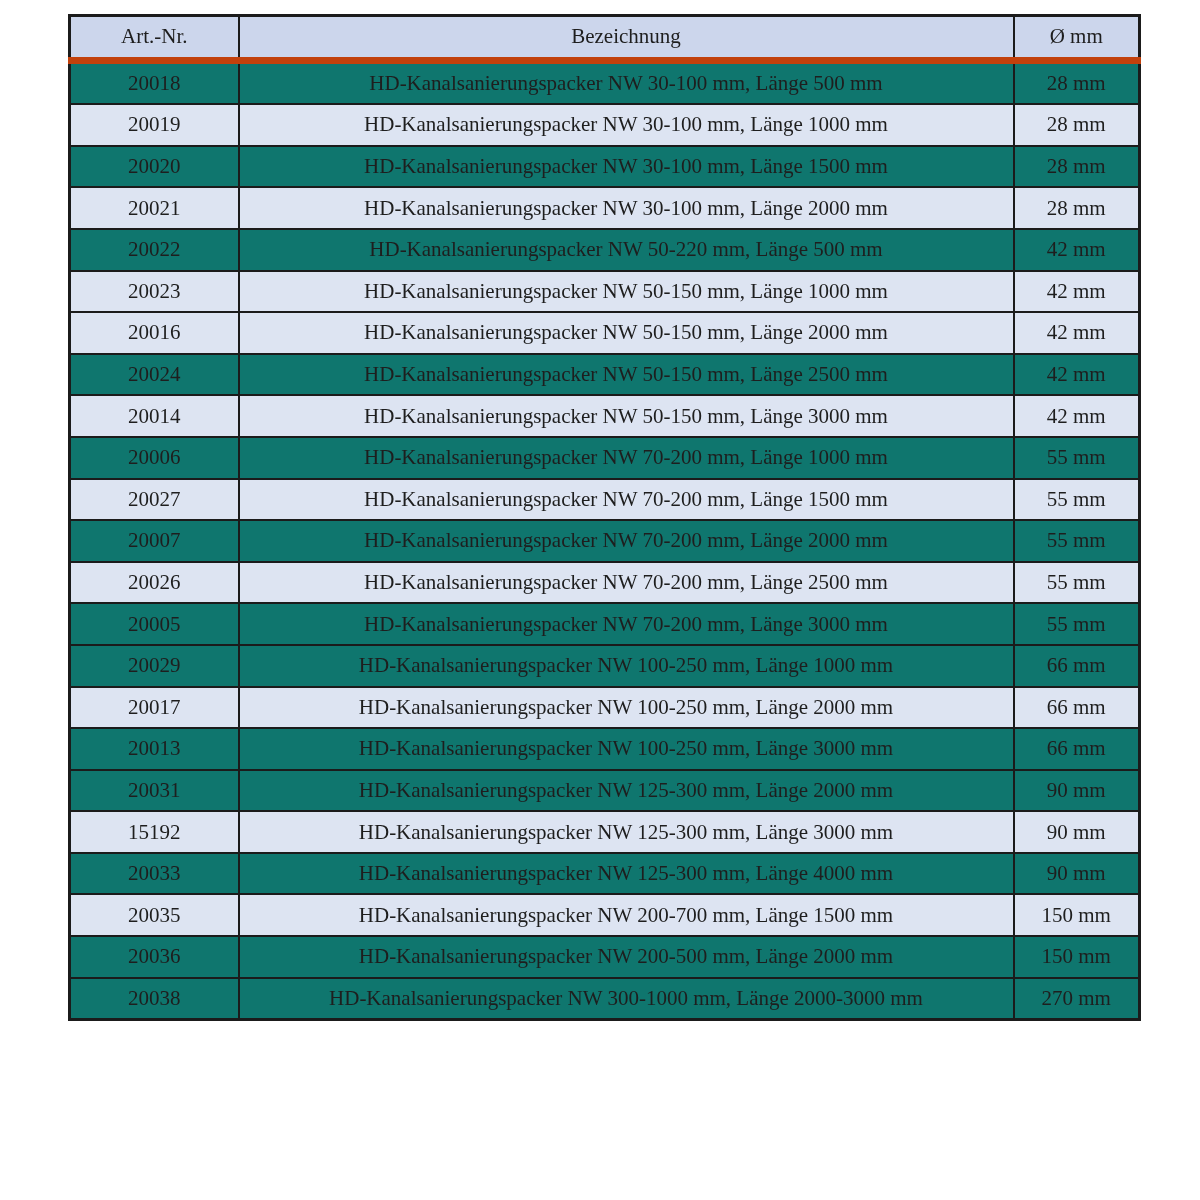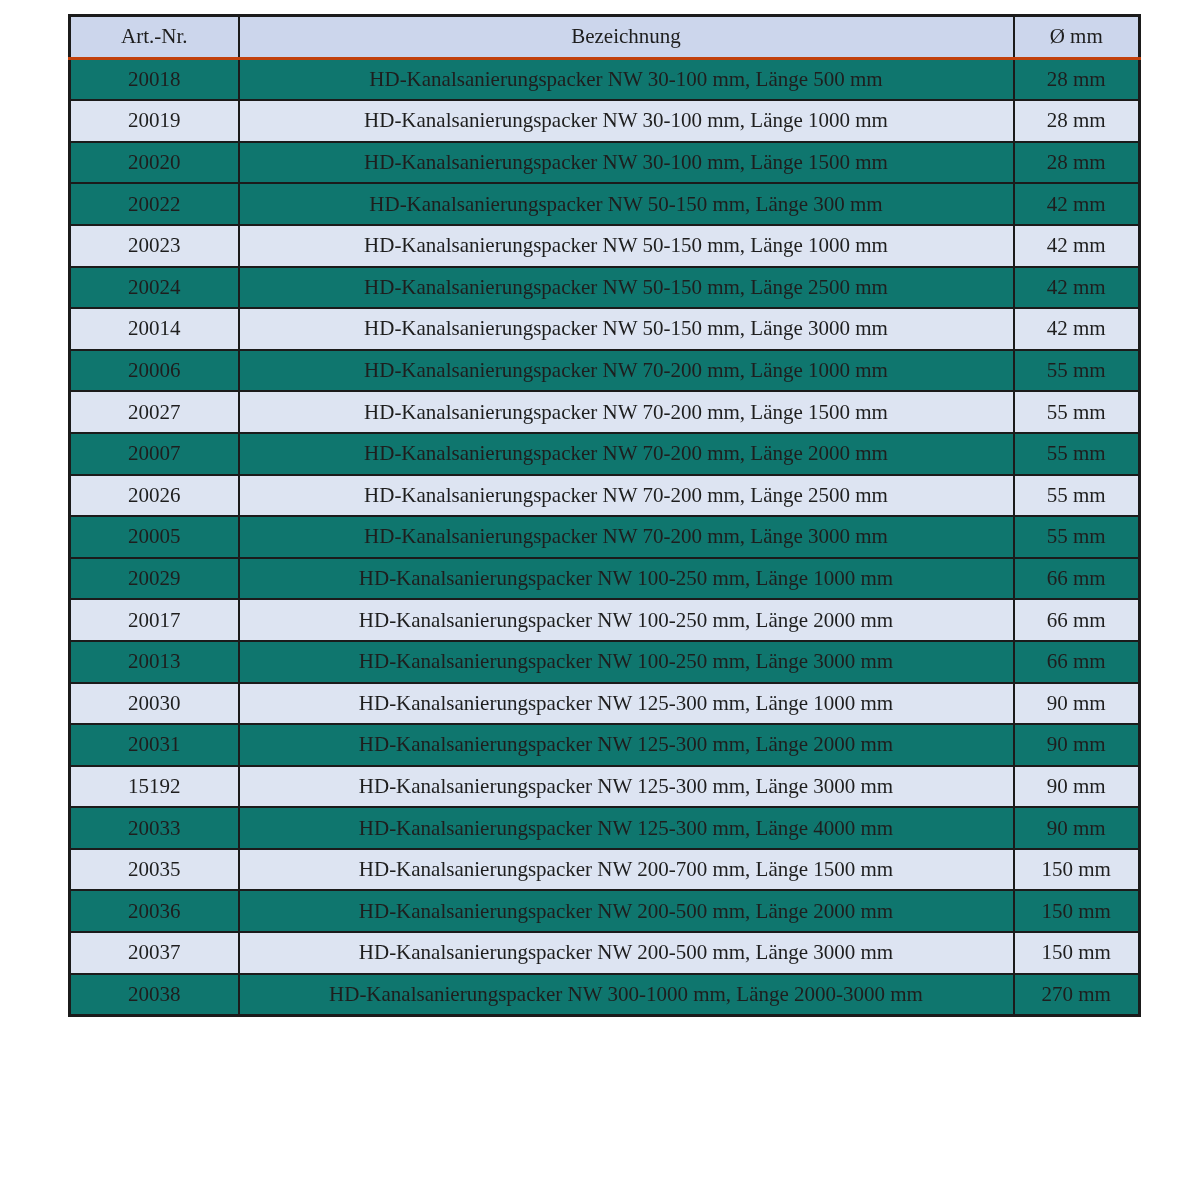--- a/index.html
+++ b/index.html
@@ -33,21 +33,21 @@
     font-size: 21px;
     font-weight: normal;
     color: #1e1e1e;
     height: 39.6px;
     padding: 0 4px;
     overflow: hidden;
     white-space: nowrap;
   }
   thead th {
     background: #ccd6ec;
-    border-bottom: 3px solid #c2410c;
+    border-bottom: 7px solid #c2410c;
   }
   tbody tr { background: #0f766e; }
   tbody tr.stripe { background: #dde4f2; }
 </style>
 </head>
 <body>
 
 <div class="page">
   <table class="product-table">
     <colgroup>
@@ -71,28 +71,38 @@
         <tr class="stripe">
           <td>20019</td>
           <td>HD-Kanalsanierungspacker NW 30-100 mm, Länge 1000 mm</td>
           <td>28 mm</td>
         </tr>
         <tr>
           <td>20020</td>
           <td>HD-Kanalsanierungspacker NW 30-100 mm, Länge 1500 mm</td>
           <td>28 mm</td>
         </tr>
+        <tr class="stripe">
+          <td>20021</td>
+          <td>HD-Kanalsanierungspacker NW 30-100 mm, Länge 2000 mm</td>
+          <td>28 mm</td>
+        </tr>
         <tr>
           <td>20022</td>
-          <td>HD-Kanalsanierungspacker NW 50-150 mm, Länge 300 mm</td>
+          <td>HD-Kanalsanierungspacker NW 50-220 mm, Länge 500 mm</td>
           <td>42 mm</td>
         </tr>
         <tr class="stripe">
           <td>20023</td>
           <td>HD-Kanalsanierungspacker NW 50-150 mm, Länge 1000 mm</td>
+          <td>42 mm</td>
+        </tr>
+        <tr class="stripe">
+          <td>20016</td>
+          <td>HD-Kanalsanierungspacker NW 50-150 mm, Länge 2000 mm</td>
           <td>42 mm</td>
         </tr>
         <tr>
           <td>20024</td>
           <td>HD-Kanalsanierungspacker NW 50-150 mm, Länge 2500 mm</td>
           <td>42 mm</td>
         </tr>
         <tr class="stripe">
           <td>20014</td>
           <td>HD-Kanalsanierungspacker NW 50-150 mm, Länge 3000 mm</td>
@@ -131,25 +141,20 @@
         <tr class="stripe">
           <td>20017</td>
           <td>HD-Kanalsanierungspacker NW 100-250 mm, Länge 2000 mm</td>
           <td>66 mm</td>
         </tr>
         <tr>
           <td>20013</td>
           <td>HD-Kanalsanierungspacker NW 100-250 mm, Länge 3000 mm</td>
           <td>66 mm</td>
         </tr>
-        <tr class="stripe">
-          <td>20030</td>
-          <td>HD-Kanalsanierungspacker NW 125-300 mm, Länge 1000 mm</td>
-          <td>90 mm</td>
-        </tr>
         <tr>
           <td>20031</td>
           <td>HD-Kanalsanierungspacker NW 125-300 mm, Länge 2000 mm</td>
           <td>90 mm</td>
         </tr>
         <tr class="stripe">
           <td>15192</td>
           <td>HD-Kanalsanierungspacker NW 125-300 mm, Länge 3000 mm</td>
           <td>90 mm</td>
         </tr>
@@ -161,25 +166,20 @@
         <tr class="stripe">
           <td>20035</td>
           <td>HD-Kanalsanierungspacker NW 200-700 mm, Länge 1500 mm</td>
           <td>150 mm</td>
         </tr>
         <tr>
           <td>20036</td>
           <td>HD-Kanalsanierungspacker NW 200-500 mm, Länge 2000 mm</td>
           <td>150 mm</td>
         </tr>
-        <tr class="stripe">
-          <td>20037</td>
-          <td>HD-Kanalsanierungspacker NW 200-500 mm, Länge 3000 mm</td>
-          <td>150 mm</td>
-        </tr>
         <tr>
           <td>20038</td>
           <td>HD-Kanalsanierungspacker NW 300-1000 mm, Länge 2000-3000 mm</td>
           <td>270 mm</td>
         </tr>
       </tbody>
   </table>
 </div>
 
 </body></html>

